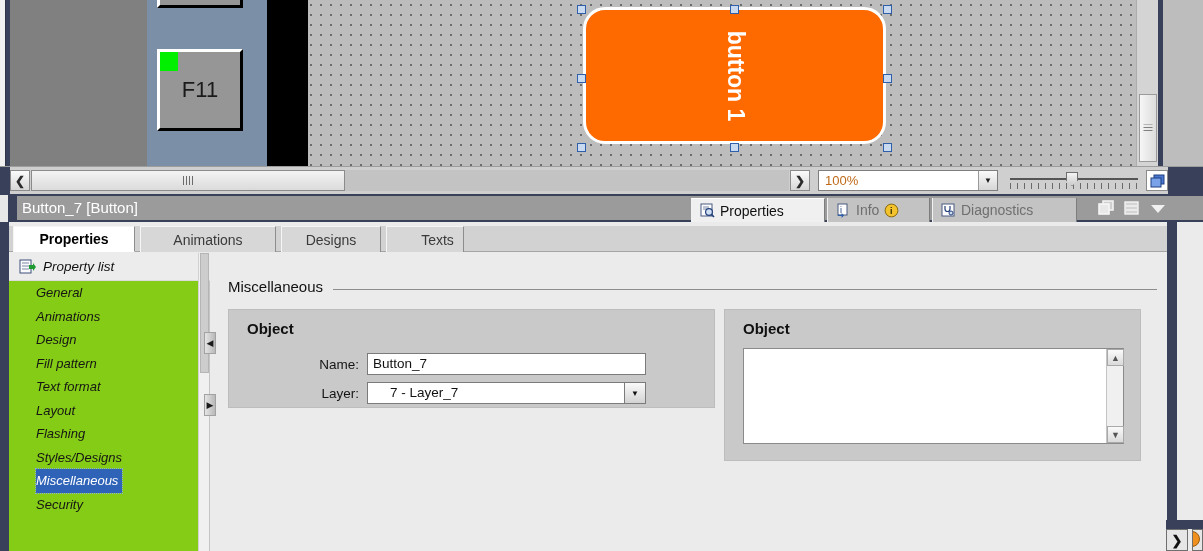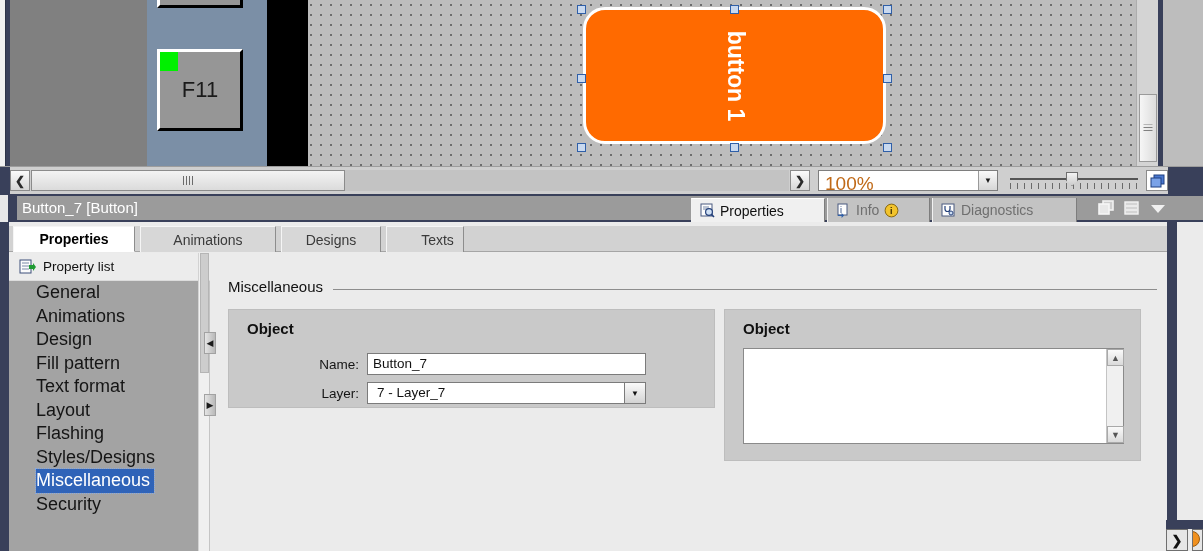--- a/index.html
+++ b/index.html
@@ -171,21 +171,21 @@
   #hscroll-thumb .grip {
     width: 10px; height: 9px;
     background: repeating-linear-gradient(to right,#6b6b6b 0 1px,transparent 1px 3px);
   }
   #zoom-combo {
     position: absolute; left: 818px; top: 3px; width: 180px; height: 21px;
     background: #ffffff; border: 1px solid #7e7e7e;
   }
   #zoom-combo .zval {
     position: absolute; left: 6px; top: 2px;
-    font-size: 19px; color: #c06a18;
+    font-size: 13px; color: #c06a18;
     font-family: "Liberation Sans", sans-serif;
   }
   #zoom-combo .zbtn {
     position: absolute; right: 0px; top: 0px; width: 19px; height: 19px;
     background: linear-gradient(to bottom,#fafafa,#d6d6d6);
     border-left: 1px solid #9a9a9a;
     display: flex; align-items: center; justify-content: center;
     font-size: 8px; color: #1a1a1a;
   }
   #zoom-slider {
@@ -284,33 +284,33 @@
     border-bottom: 1px solid #ffffff;
   }
   #subtab-properties { left: 4px; width: 122px; }
   #subtab-animations { left: 131px; width: 136px; }
   #subtab-events { left: 272px; width: 100px; }
   #subtab-texts { left: 377px; width: 78px; padding-left: 25px; }
 
   
   #prop-sidebar {
     position: absolute; left: 9px; top: 31px; width: 201px; height: 298px;
-    background: #a3a3a3; border-right: 1px solid #c5c5c5;
+    background: #84cc16; border-right: 1px solid #c5c5c5; font-style: italic;
   }
   #prop-list-header {
     position: absolute; left: 0; top: 0; width: 201px; height: 28px;
     background: #ececec;
     display: flex; align-items: center; gap: 7px; padding-left: 10px;
     font-size: 13.5px; color: #111;
     border-bottom: 1px solid #dcdcdc;
   }
   #prop-items { position: absolute; left: 0; top: 28px; width: 201px; }
   .prop-item {
     height: 23.5px; display: flex; align-items: center;
-    padding-left: 27px; font-size: 18px; color: #151515;
+    padding-left: 27px; font-size: 13px; color: #151515;
     font-family: "Liberation Sans", sans-serif;
   }
   .prop-item.selected {
     background: #2f63b8; color: #ffffff;
     width: fit-content; padding-right: 4px; margin-left: 27px;
     padding-left: 0; outline: 1px dotted #88a9e0;
   }
   #prop-sidebar-scroll {
     position: absolute; right: 0px; top: 0px; width: 11px; height: 298px;
     background: #f0f0f0; border-left: 1px solid #d2d2d2;
@@ -375,21 +375,21 @@
     background: #ffffff; border: 1px solid #7b7b7b;
     font-size: 13.5px; color: #111; padding-left: 5px;
     line-height: 20px;
     font-family: "Liberation Sans", sans-serif;
     overflow: hidden; white-space: nowrap;
   }
   .combo-wrap { position: relative; width: 279px; height: 22px; }
   .combo-input {
     position: absolute; left: 0; top: 0; width: 257px; height: 22px;
     background: #ffffff; border: 1px solid #7b7b7b; border-right: none;
-    font-size: 13.5px; color: #111; padding-left: 9px; line-height: 20px;
+    font-size: 13.5px; color: #111; padding-left: 22px; line-height: 20px;
     font-family: "Liberation Sans", sans-serif;
   }
   .combo-btn {
     position: absolute; right: 0; top: 0; width: 22px; height: 22px;
     background: linear-gradient(to bottom,#fafafa,#d3d3d3);
     border: 1px solid #7b7b7b;
     display: flex; align-items: center; justify-content: center;
     font-size: 8px; color: #111;
   }
   #row-name { left: 18px; top: 43px; }

